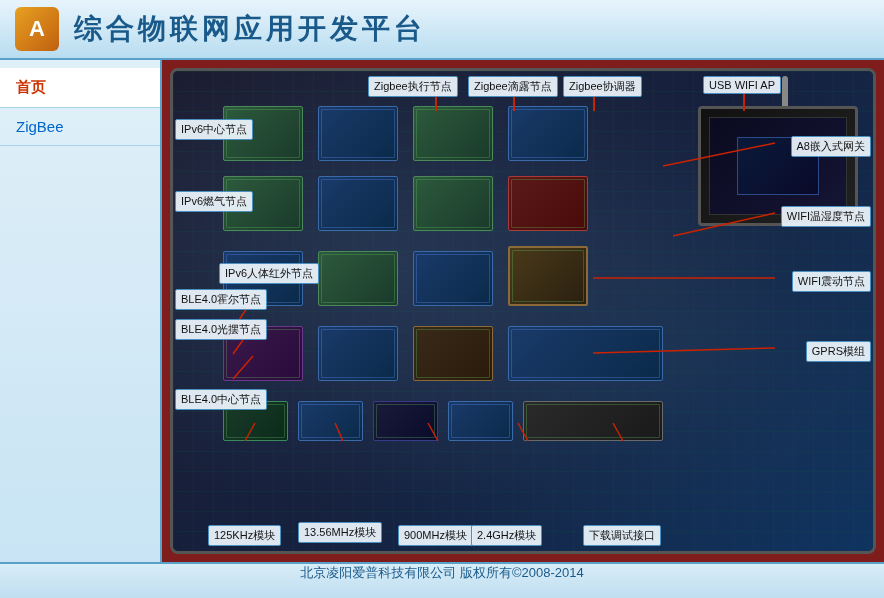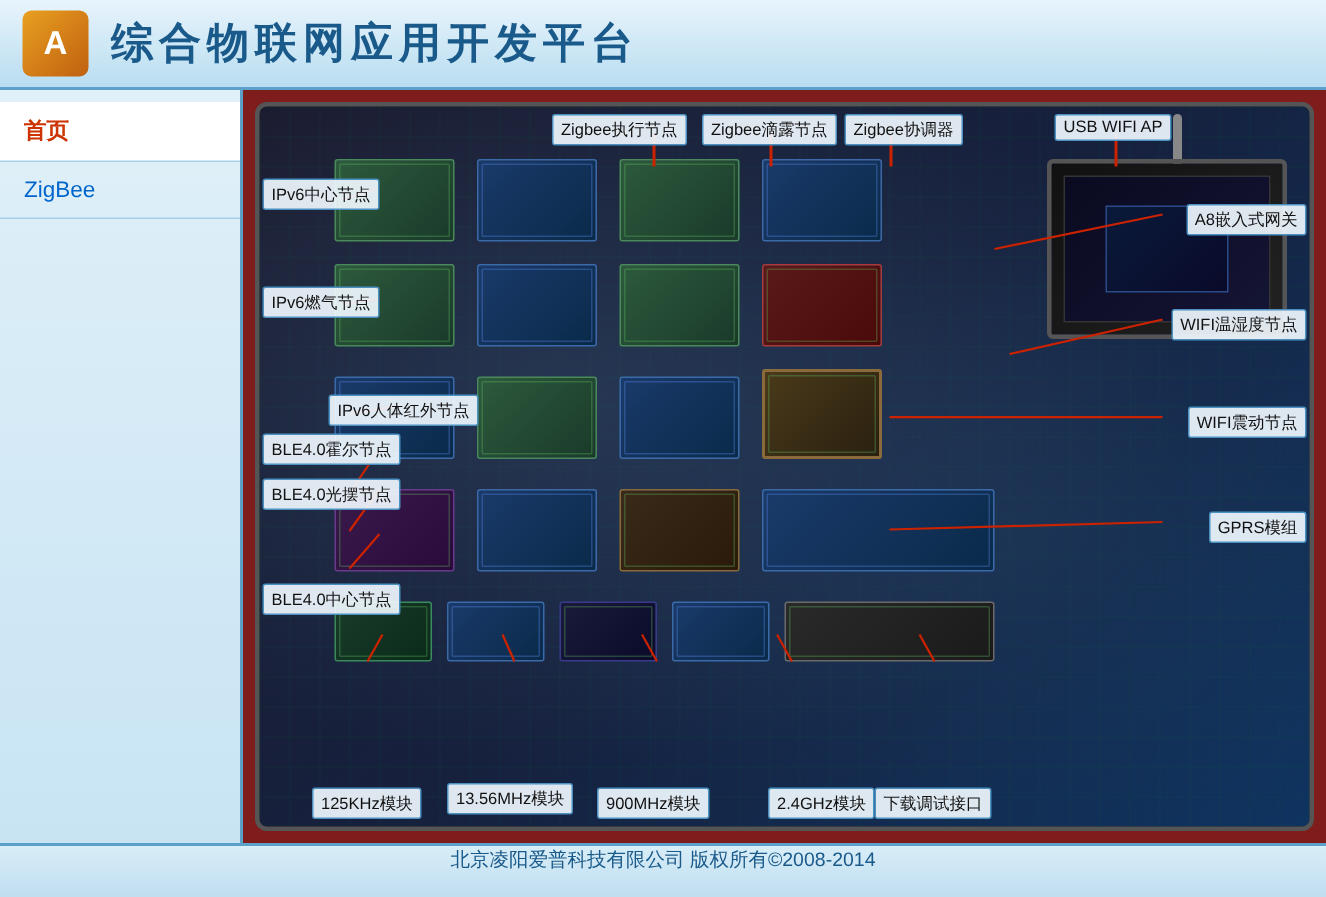--- a/index.html
+++ b/index.html
@@ -319,21 +319,21 @@
       </div>
 
       <div class="label-box" style="bottom:8px;left:125px;">
         <span>13.56MHz模块</span>
       </div>
 
       <div class="label-box" style="bottom:5px;left:225px;">
         <span>900MHz模块</span>
       </div>
 
-      <div class="label-box" style="bottom:5px;left:298px;margin-left:41px;">
+      <div class="label-box" style="bottom:5px;left:298px;">
         <span>2.4GHz模块</span>
       </div>
 
       <div class="label-box" style="bottom:5px;left:410px;">
         <span>下载调试接口</span>
       </div>
 
       <svg style="position:absolute;inset:0;width:100%;height:100%;pointer-events:none;z-index:8;">
 
         <line x1="78" y1="55" x2="55" y2="62" stroke="#cc2200" stroke-width="1.5"></line>

